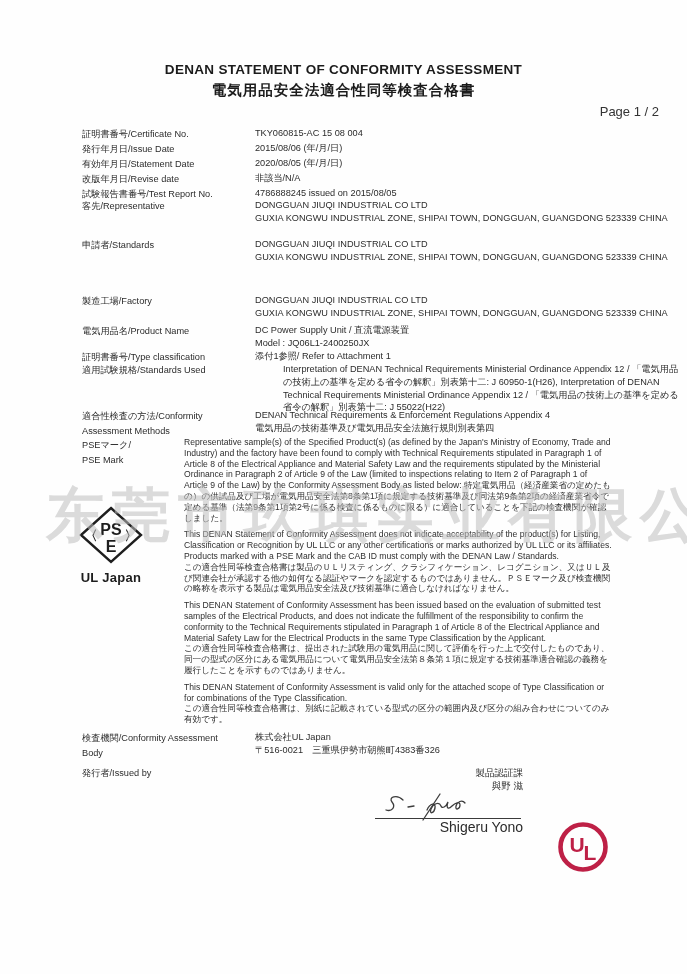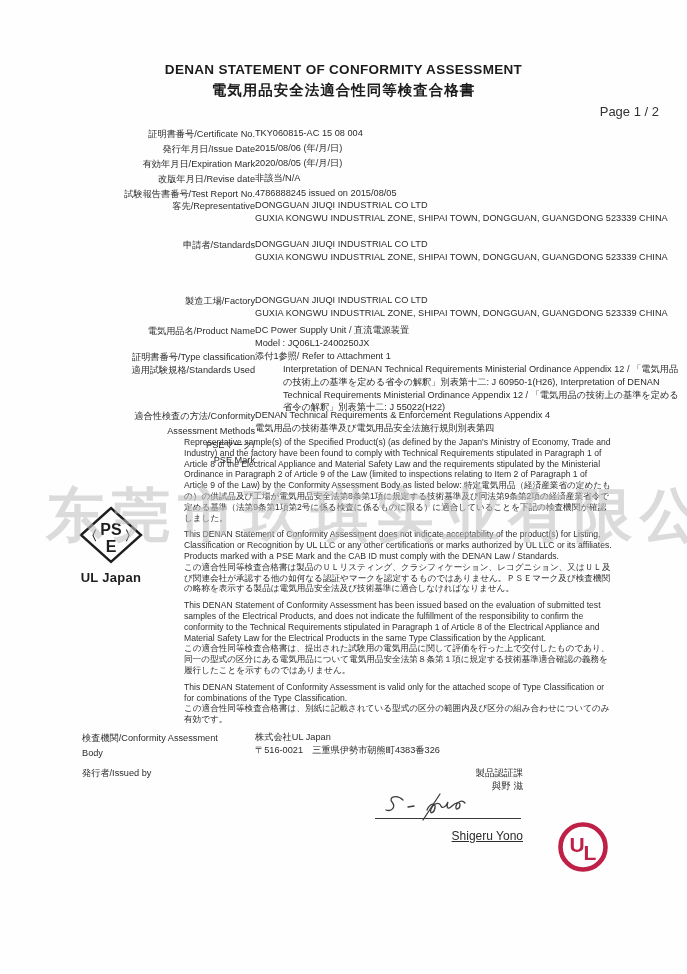--- a/index.html
+++ b/index.html
@@ -9,36 +9,36 @@
     overflow:hidden;
   }
   
   .title-en{position:absolute;top:62px;left:0;right:0;text-align:center;
     font-size:13.5px;font-weight:bold;color:#1b1b1b;letter-spacing:.3px;}
   .title-ja{position:absolute;top:81px;left:0;right:0;text-align:center;
     font-size:14.5px;font-weight:bold;color:#1b1b1b;letter-spacing:1px;}
   .page-num{position:absolute;top:104px;right:28px;font-size:13px;color:#333;text-align:center;}
   
   .frow{position:absolute;left:82px;display:flex;font-size:9.2px;}
-  .flabel{flex:0 0 173px;width:173px;line-height:14.5px;color:#2b2b2b;text-align:right;}
+  .flabel{flex:0 0 173px;width:173px;line-height:14.5px;color:#2b2b2b;}
   .fvalue{width:428px;line-height:13px;color:#2b2b2b;}
   .fvalue.std{width:396px;line-height:12.8px;margin-left:28px;}
   
   .lower{position:absolute;left:82px;top:437px;width:601px;}
   .paragraphs{margin-left:102px;width:428px;}
   .paragraphs p{margin:0 0 6px 0;font-size:8.6px;line-height:10.8px;color:#2e2e2e;}
   .jp-block{display:block;}
   .bottom-row{display:flex;font-size:9.2px;margin-top:5px;}
   .b-label{flex:0 0 173px;width:173px;line-height:15px;}
   .b-value{width:428px;line-height:13.5px;}
   
   .sig-box{margin-left:118px;width:150px;text-align:right;font-size:9.5px;line-height:13px;color:#2b2b2b;}
   .sig-script{display:block;margin:1px auto 0 auto;}
   .sig-underline{border-bottom:1.5px solid #3a3a3a;width:146px;margin:-3px auto 0 auto;}
-  .sig-name-en{font-size:12px;margin-top:11px;text-decoration:underline;}
+  .sig-name-en{font-size:14px;margin-top:2px;}
   
   .pse{position:absolute;left:77px;top:506px;width:68px;text-align:center;}
   .pse-caption{font-size:13px;font-weight:bold;color:#1d1d1d;margin-top:2px;letter-spacing:.3px;}
   
   .ul-logo{position:absolute;left:556px;top:820px;width:54px;height:54px;}
   
   .watermark{
     position:absolute;left:46px;top:477px;z-index:6;pointer-events:none;
     font-size:58px;font-weight:bold;letter-spacing:8px;white-space:nowrap;
     color:rgba(190,190,190,0.55);
@@ -64,21 +64,21 @@
   </div>
 
   <div class="frow" style="top:142px">
     <div class="flabel">発行年月日/Issue Date</div>
     <div class="fvalue">
         <div>2015/08/06 (年/月/日)</div>
       </div>
   </div>
 
   <div class="frow" style="top:157px">
-    <div class="flabel">有効年月日/Expiration Mark</div>
+    <div class="flabel">有効年月日/Statement Date</div>
     <div class="fvalue">
         <div>2020/08/05 (年/月/日)</div>
       </div>
   </div>
 
   <div class="frow" style="top:172px">
     <div class="flabel">改版年月日/Revise date</div>
     <div class="fvalue">
         <div>非該当/N/A</div>
       </div>

